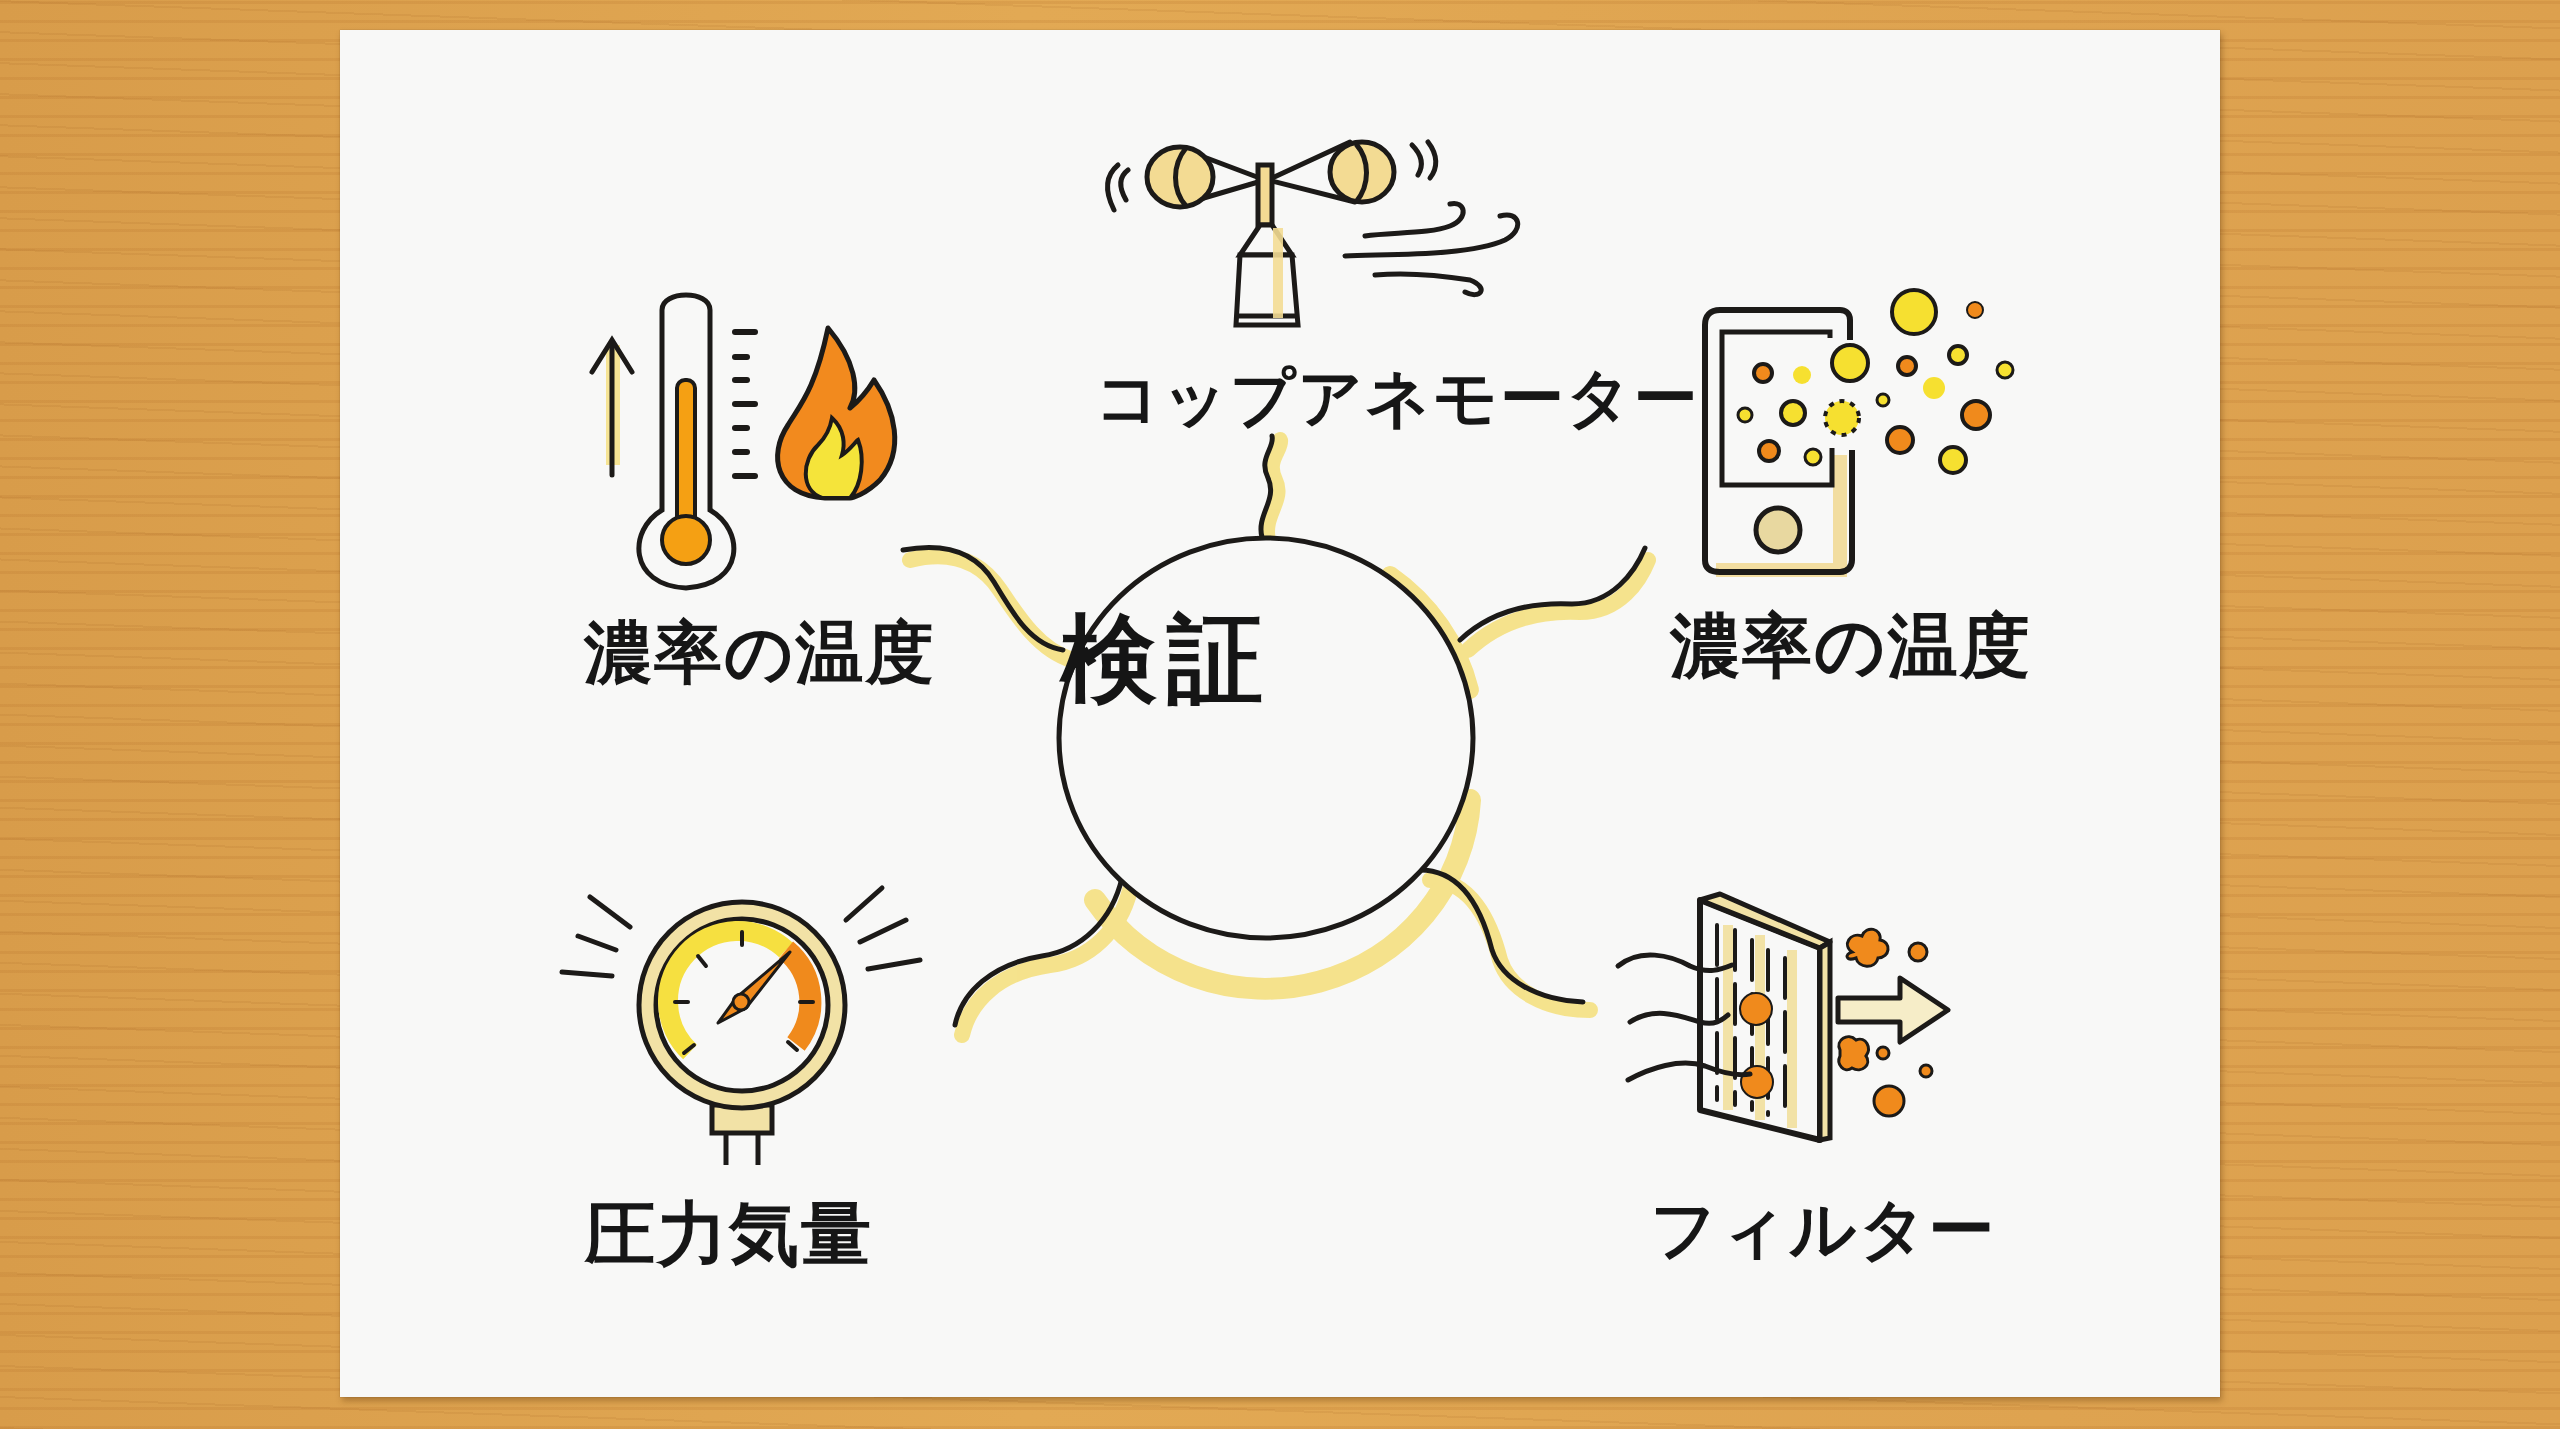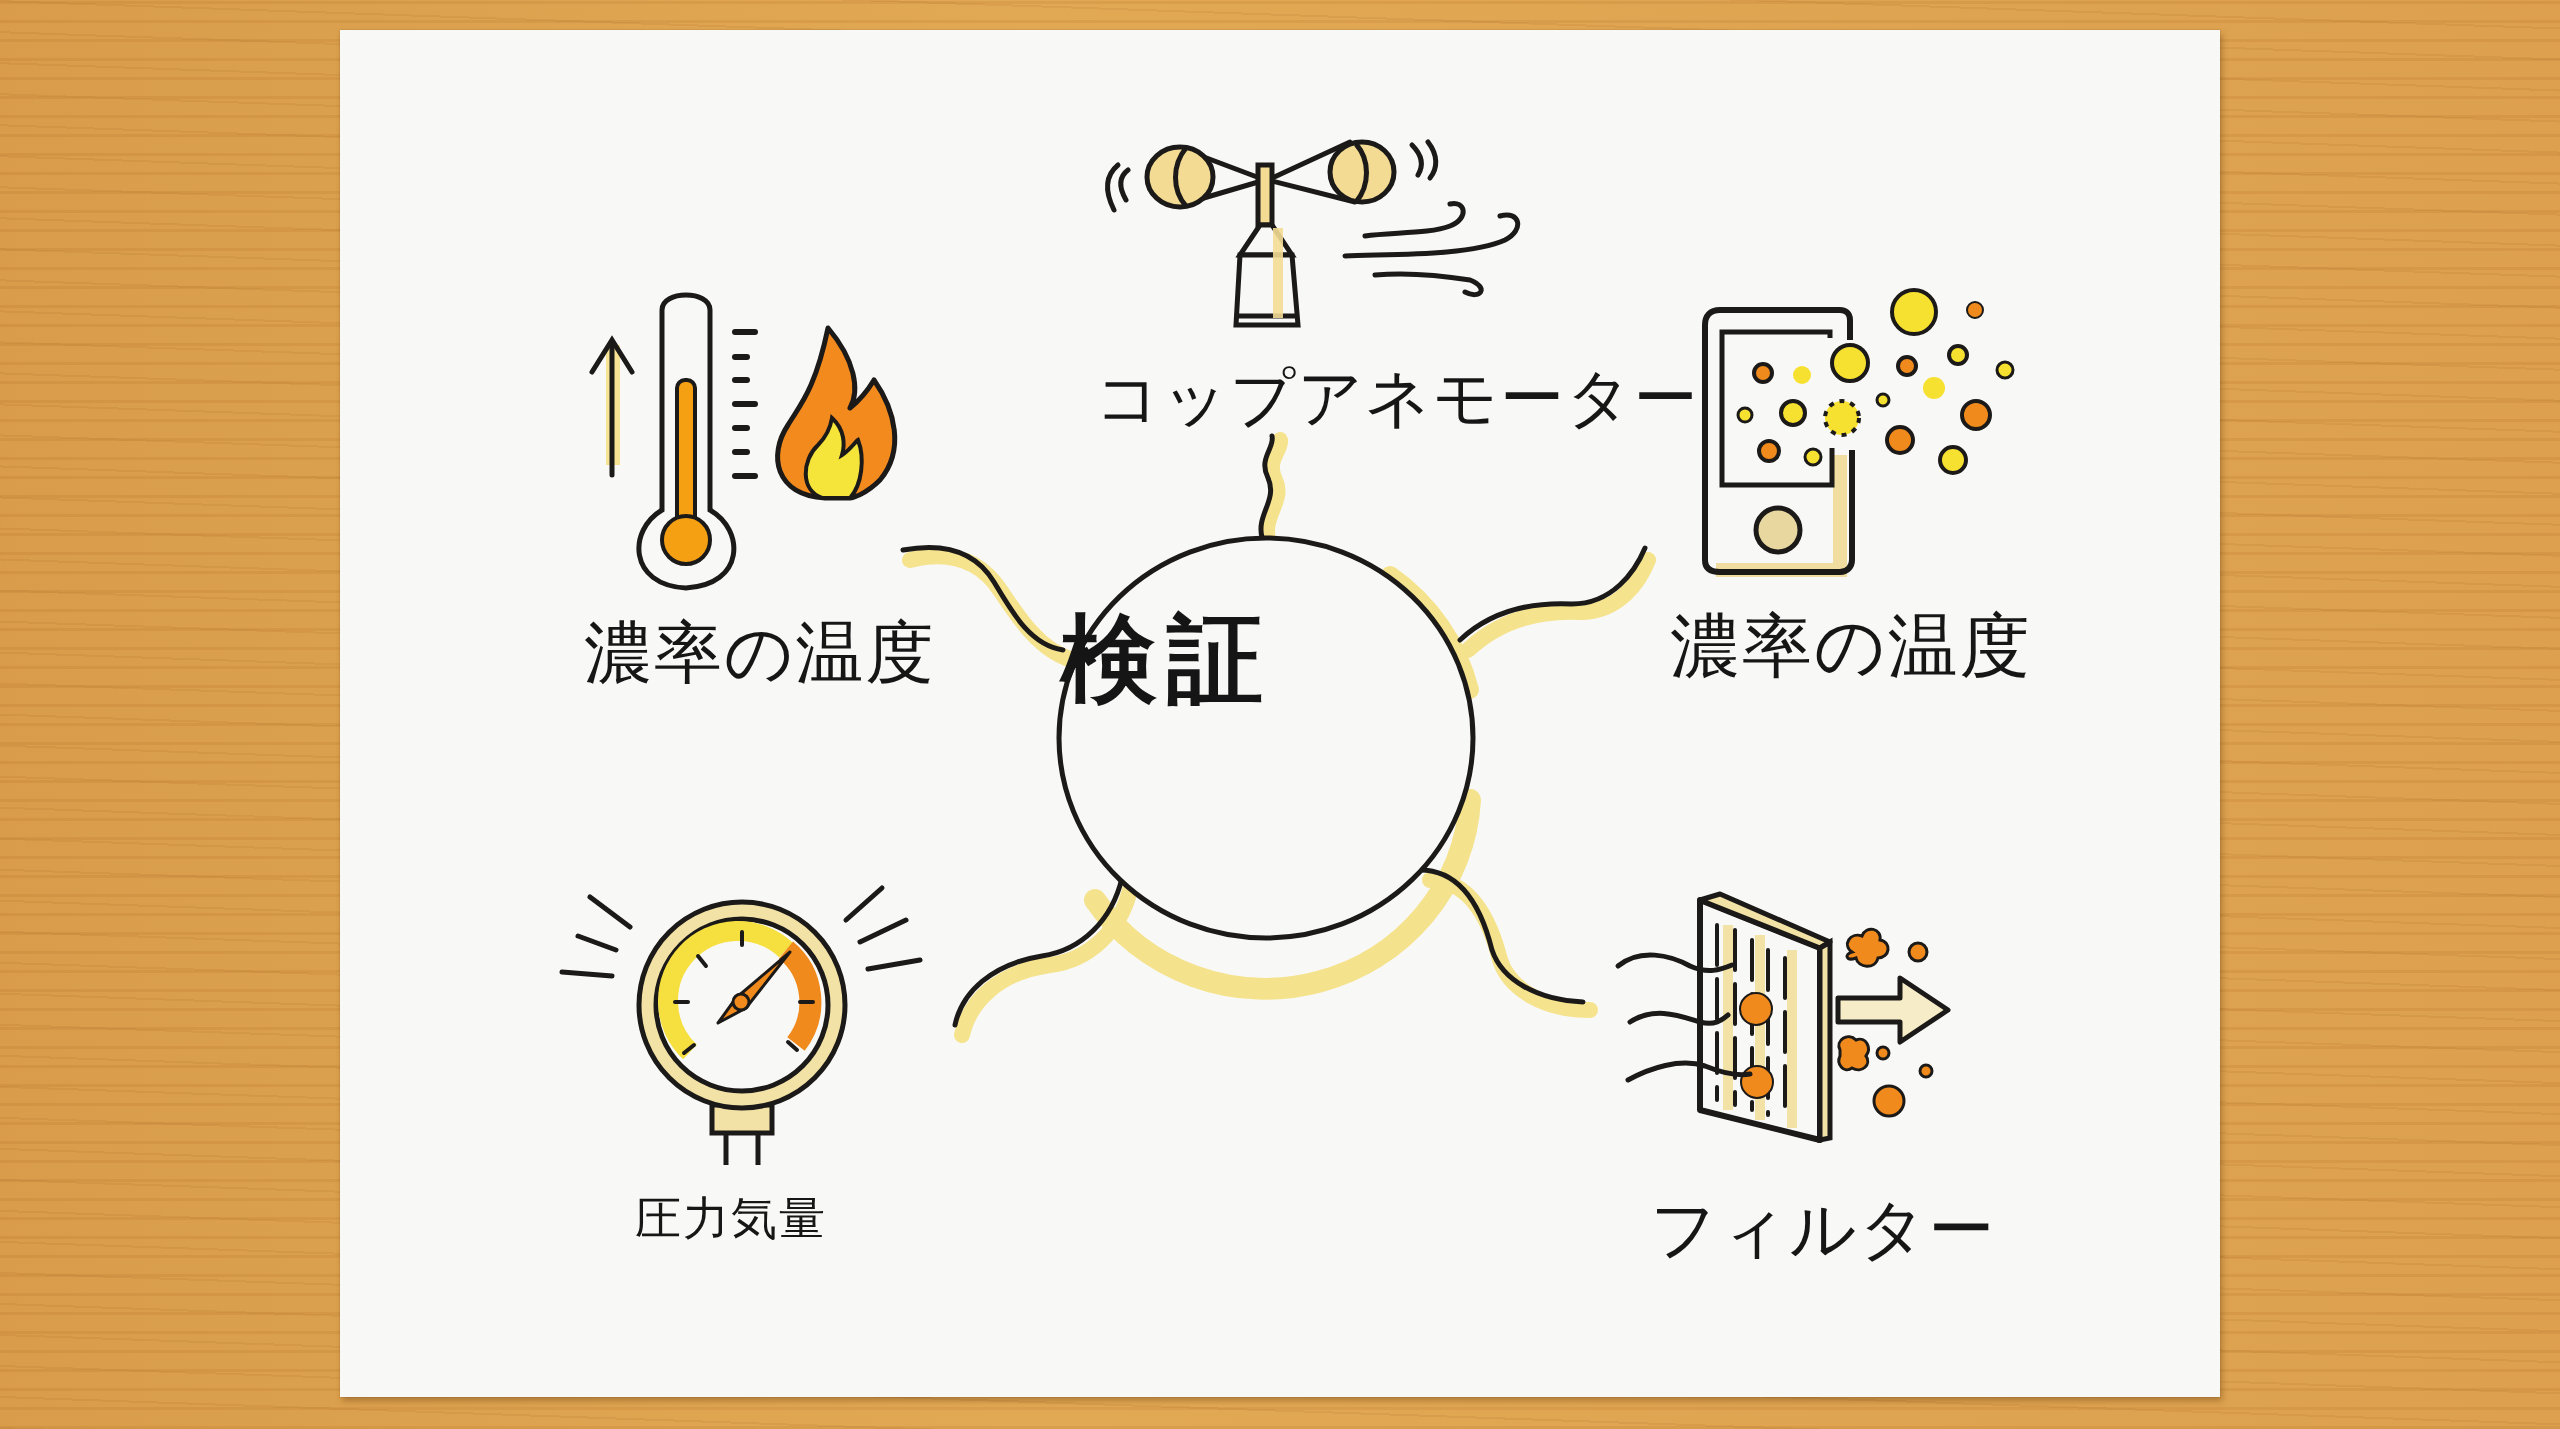--- a/index.html
+++ b/index.html
@@ -13,21 +13,21 @@
     font-family:"DejaVu Sans", sans-serif;
   }
   .paper {
     position:absolute; left:340px; top:30px; width:1880px; height:1367px;
     background:#F8F8F7;
     box-shadow: 2px 4px 6px rgba(90,50,10,0.35), 0 0 1px rgba(0,0,0,0.3);
   }
   .abs { position:absolute; }
   svg { position:absolute; left:0; top:0; overflow:visible; }
   .label {
-    position:absolute; color:#161616; font-weight:normal;
+    position:absolute; color:#161616; font-weight:bold;
     font-family:"DejaVu Sans", sans-serif; white-space:nowrap;
     letter-spacing:2px;
   }
   .center-label {
     position:absolute; left:1061px; top:600px; width:410px; text-align:left;
     font-family:"DejaVu Sans", sans-serif; font-weight:bold; color:#151515;
     font-size:96px; line-height:118px; letter-spacing:10px;
   }
 </style>
 </head>
@@ -169,21 +169,21 @@
       <line x1="125" y1="132" x2="138" y2="132"></line>
       <line x1="148" y1="86" x2="156" y2="96"></line>
       <line x1="192" y1="62" x2="192" y2="75"></line>
       <line x1="250" y1="132" x2="263" y2="132"></line>
       <line x1="238" y1="172" x2="247" y2="180"></line>
     </g>
     <path d="M168,153 L186,128 L240,82 L196,138 Z" fill="#F08A1C" stroke="#1C1A18" stroke-width="3" stroke-linejoin="round"></path>
     <circle cx="191" cy="132" r="8" fill="#F08A1C" stroke="#1C1A18" stroke-width="3"></circle>
   </svg>
 </div>
-<div class="label" style="left:635px; top:1188px; font-size:46px;">圧力気量</div>
+<div class="label" style="left:585px; top:1188px; font-size:70px;">圧力気量</div>
 
 <div class="abs" style="left:1600px; top:870px; width:380px; height:270px;">
   <svg width="380" height="270" viewBox="0 0 380 270">
     <path d="M100,30 L220,78 L220,270 L100,240 Z" fill="#F8F8F7" stroke="#1C1A18" stroke-width="6" stroke-linejoin="round"></path>
     <path d="M100,30 L120,24 L230,72 L220,78 Z" fill="#F2E2A6" stroke="#1C1A18" stroke-width="5" stroke-linejoin="round"></path>
     <path d="M220,78 L230,72 L230,268 L220,270 Z" fill="#F2E2A6" stroke="#1C1A18" stroke-width="5"></path>
     <g stroke="#F2E2A6" stroke-width="10">
       <line x1="128" y1="55" x2="128" y2="240"></line>
       <line x1="160" y1="65" x2="160" y2="250"></line>
       <line x1="192" y1="80" x2="192" y2="258"></line>

